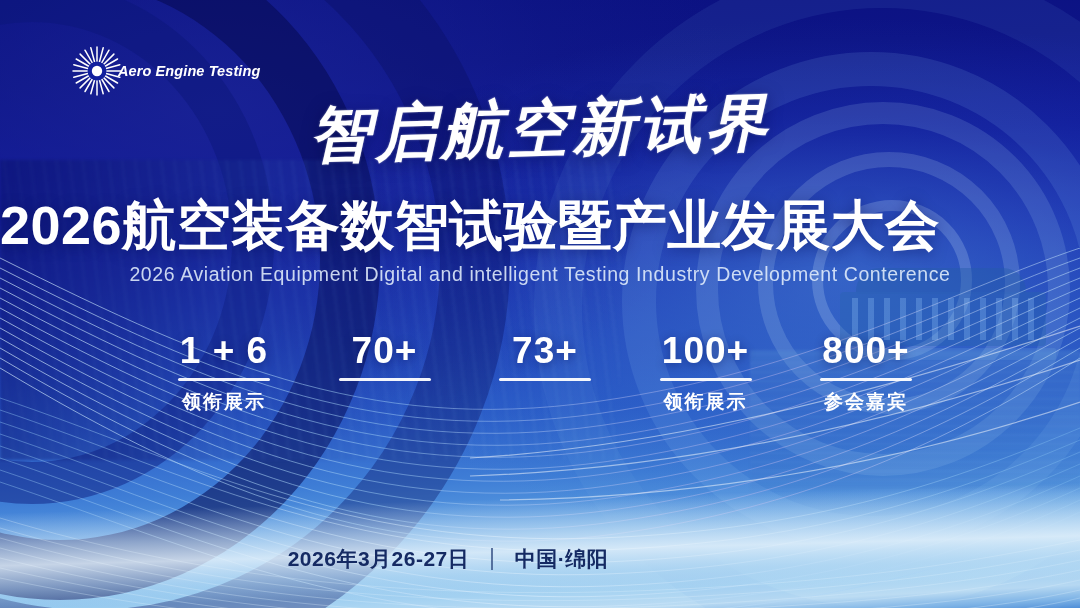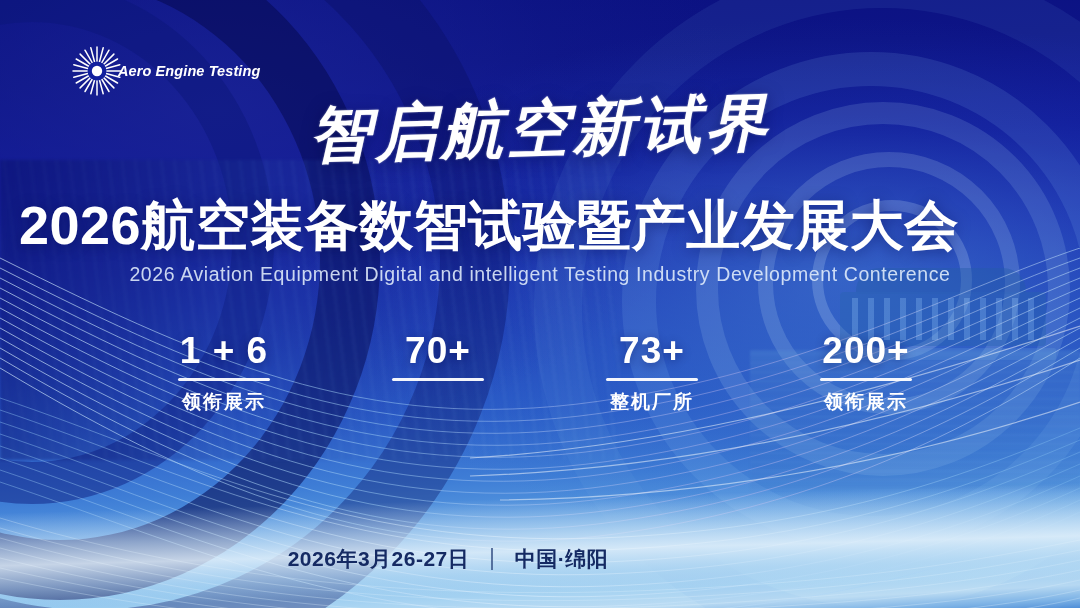--- a/index.html
+++ b/index.html
@@ -191,21 +191,20 @@
     left: 0; top: 196px;
     width: 880px;
     text-align: center;
     color: #ffffff;
     font-size: 54px;
     font-weight: bold;
     letter-spacing: 0.5px;
     line-height: 1.08;
     white-space: nowrap;
     text-shadow: 0 2px 14px rgba(5,12,80,0.5);
-    margin-left: 19px;
   }
 
   
   .sub-title {
     position: absolute;
     left: 0; top: 263px;
     width: 1080px;
     text-align: center;
     color: rgba(226,238,252,0.88);
     font-size: 19.5px;
@@ -403,26 +402,30 @@
       <div class="stat-rule"></div>
       <div class="stat-label">领衔展示</div>
     </div>
     <div class="stat">
       <div class="stat-value">70+</div>
       <div class="stat-rule"></div>
     </div>
     <div class="stat">
       <div class="stat-value">73+</div>
       <div class="stat-rule"></div>
-      <div class="stat-label">整机厂所</div>
     </div>
     <div class="stat">
-      <div class="stat-value">200+</div>
+      <div class="stat-value">100+</div>
       <div class="stat-rule"></div>
       <div class="stat-label">领衔展示</div>
+    </div>
+    <div class="stat">
+      <div class="stat-value">800+</div>
+      <div class="stat-rule"></div>
+      <div class="stat-label">参会嘉宾</div>
     </div>
   </div>
 
   <div class="footer-info">
     <span>2026年3月26-27日</span>
     <span class="footer-sep"></span>
     <span>中国·绵阳</span>
   </div>
 
 </div>

